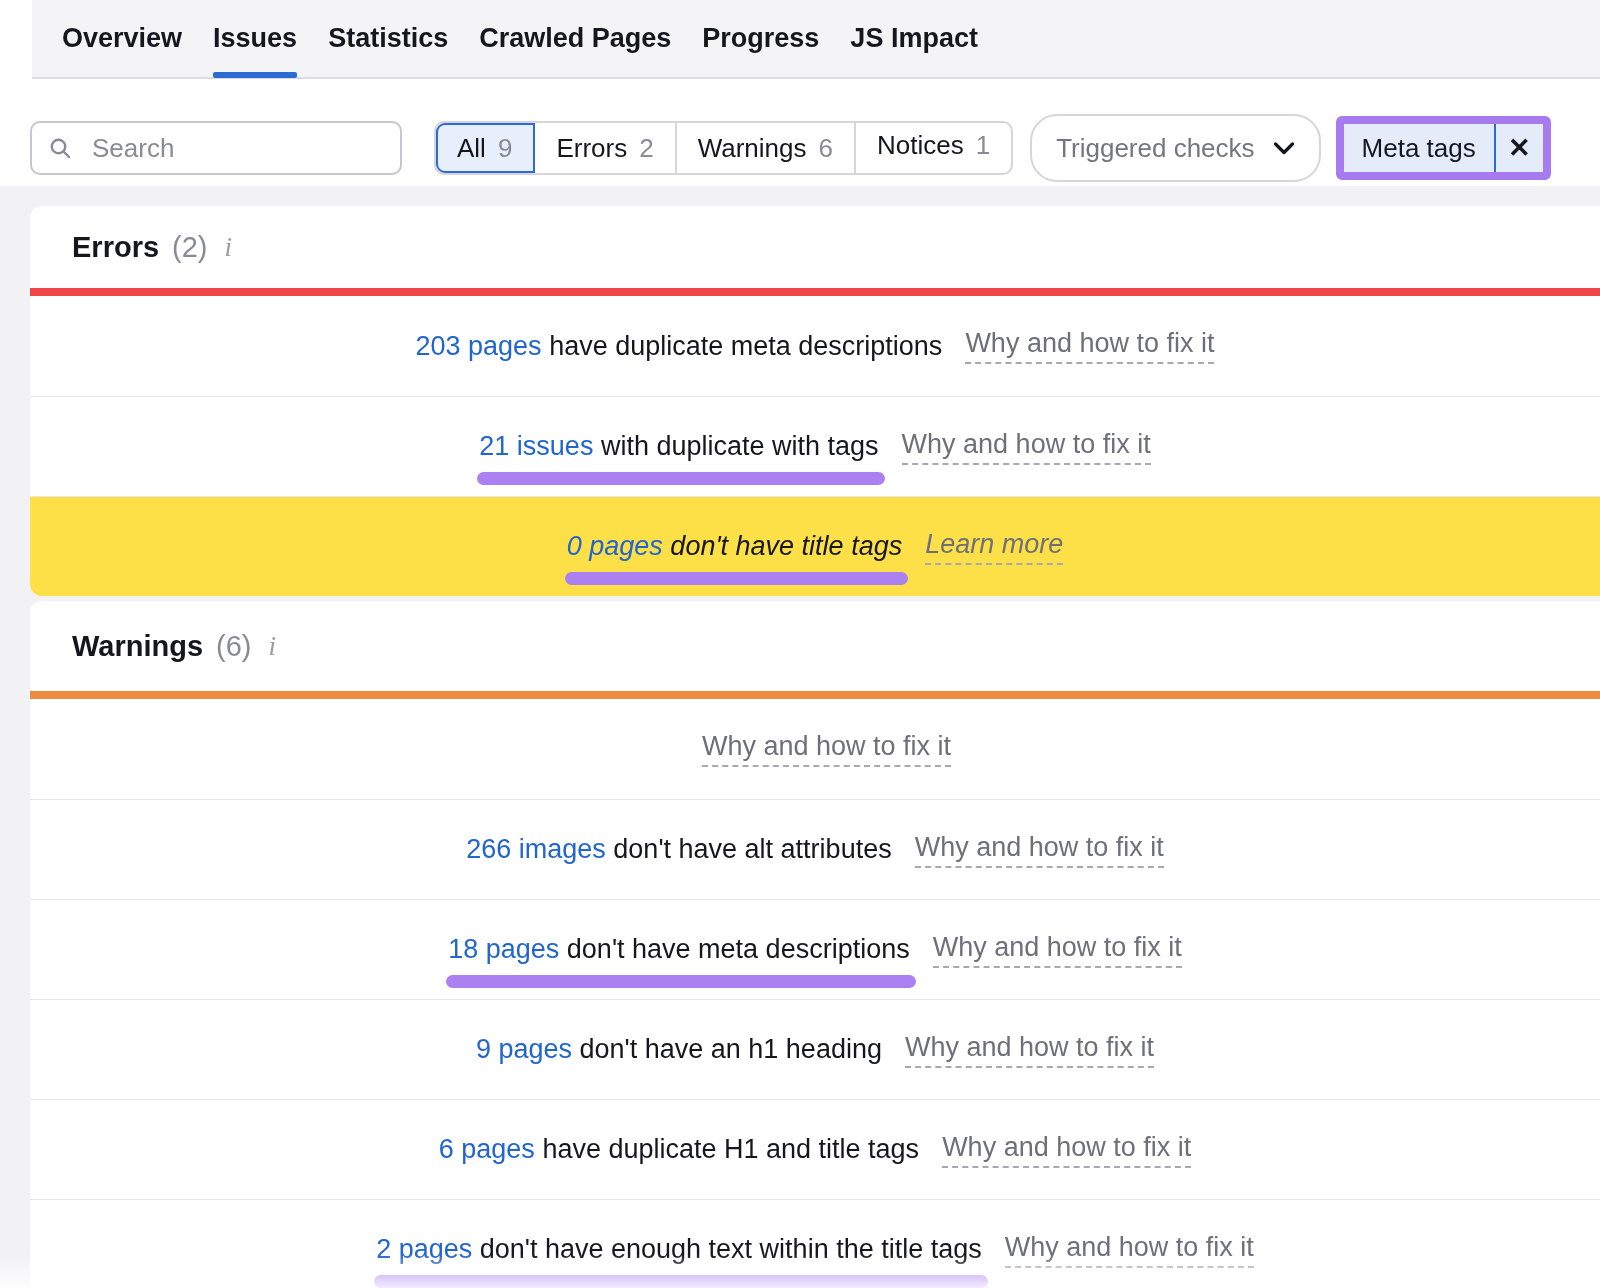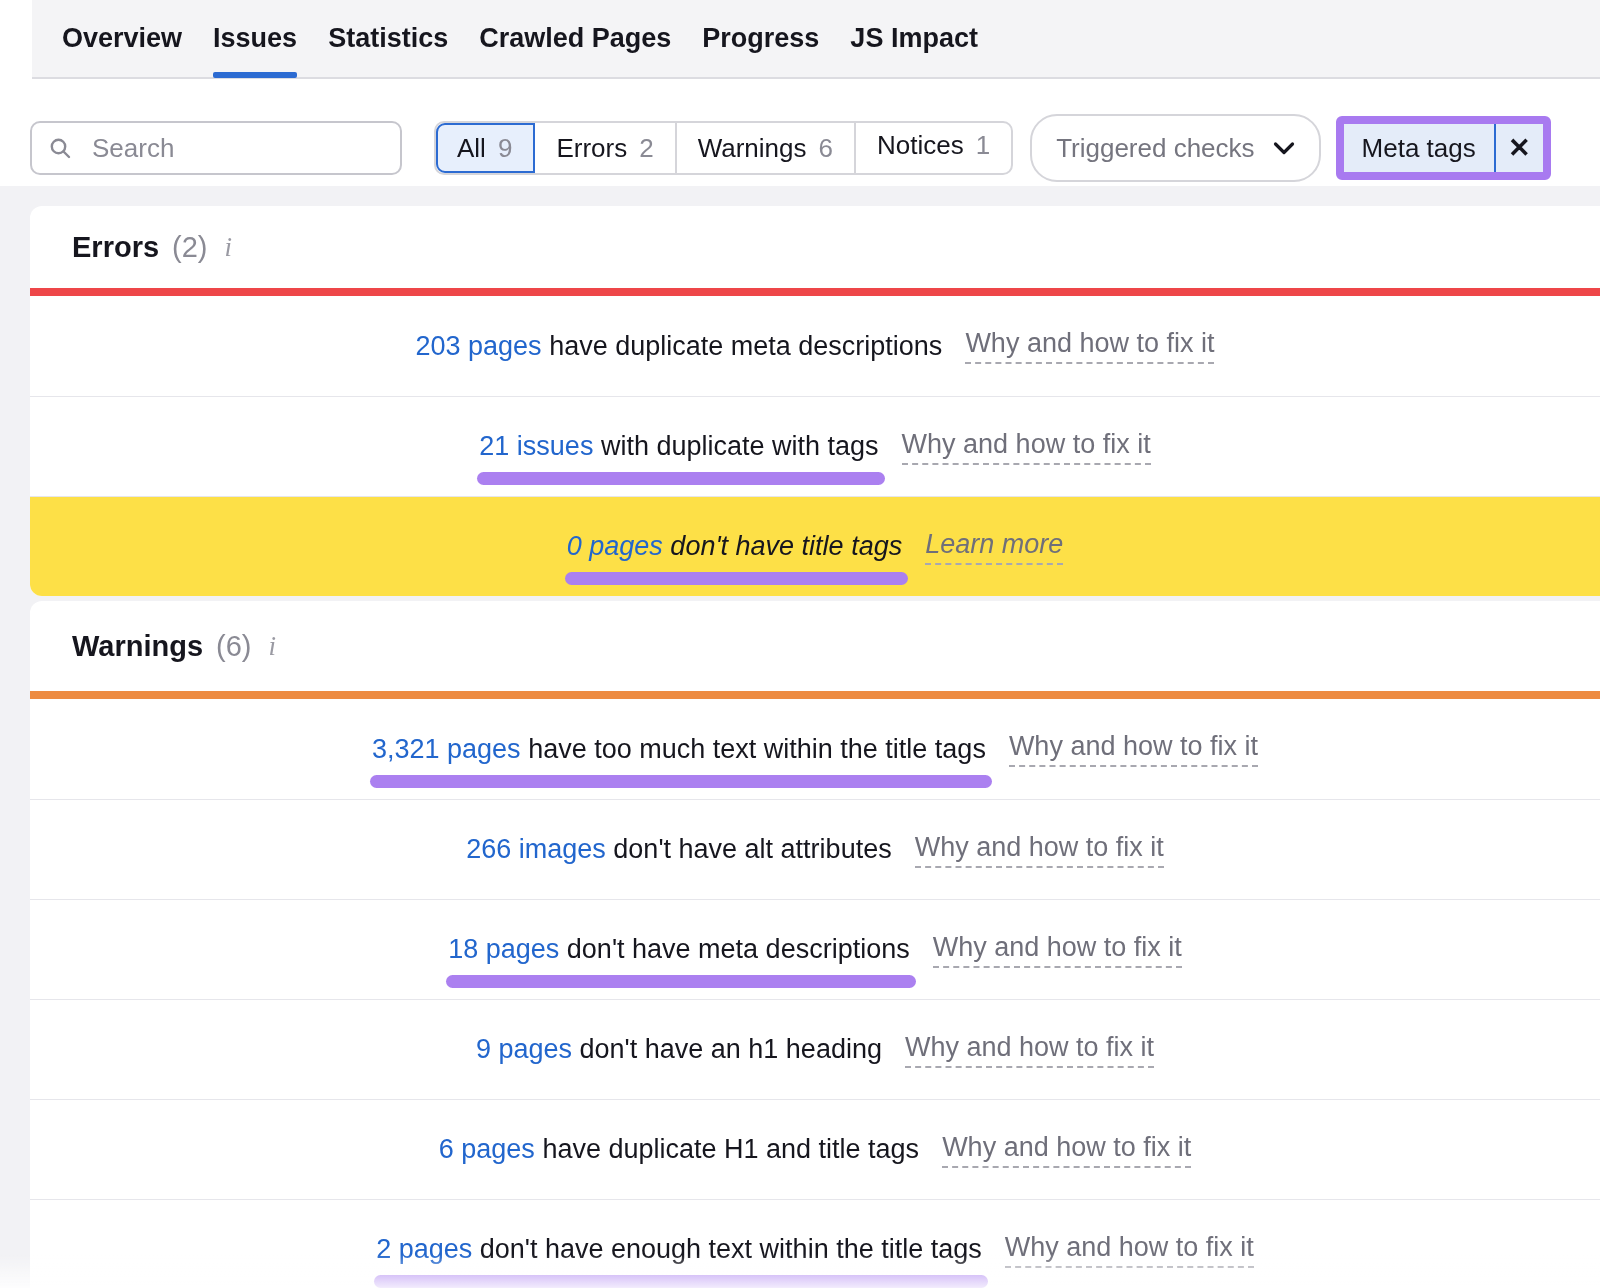--- a/index.html
+++ b/index.html
@@ -300,21 +300,20 @@
       </div>
     </section>
     <section class="card">
       <div class="card-header h-warnings">
         <span class="card-title">Warnings</span>
         <span class="card-count">(6)</span>
         <span class="info-icon">i</span>
       </div>
       <div class="sev-bar" style="background: rgb(237, 139, 66);"></div>
       <div class="row">
-        <span class="sentence"><a class="count-link">3,321 pages</a> <span class="row-text">have too much text within the title tags</span><span class="hl"></span></span>
         <a class="action-link">Why and how to fix it</a>
       </div>
       <div class="row">
         <span class="sentence"><a class="count-link">266 images</a> <span class="row-text">don't have alt attributes</span></span>
         <a class="action-link">Why and how to fix it</a>
       </div>
       <div class="row">
         <span class="sentence"><a class="count-link">18 pages</a> <span class="row-text">don't have meta descriptions</span><span class="hl"></span></span>
         <a class="action-link">Why and how to fix it</a>
       </div>

